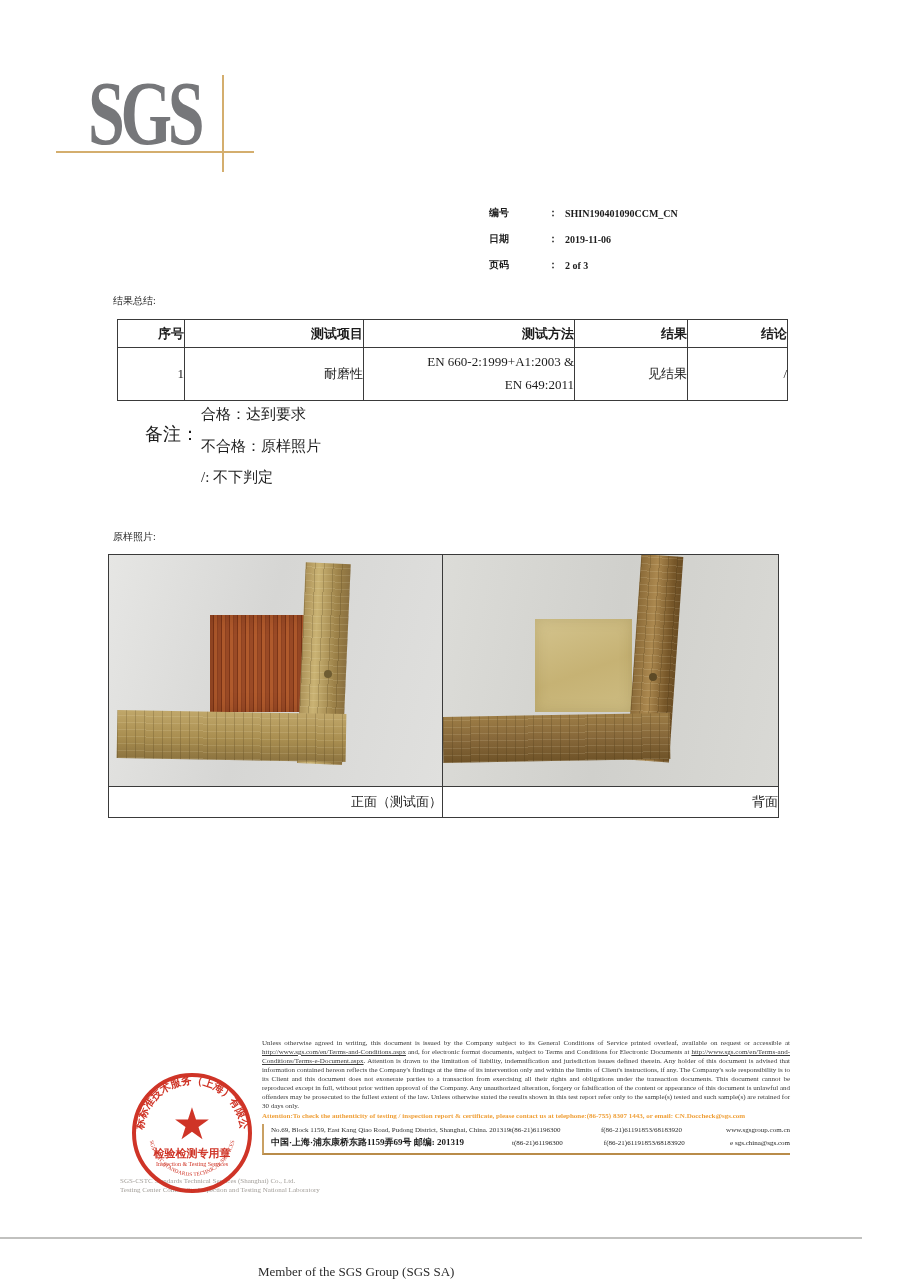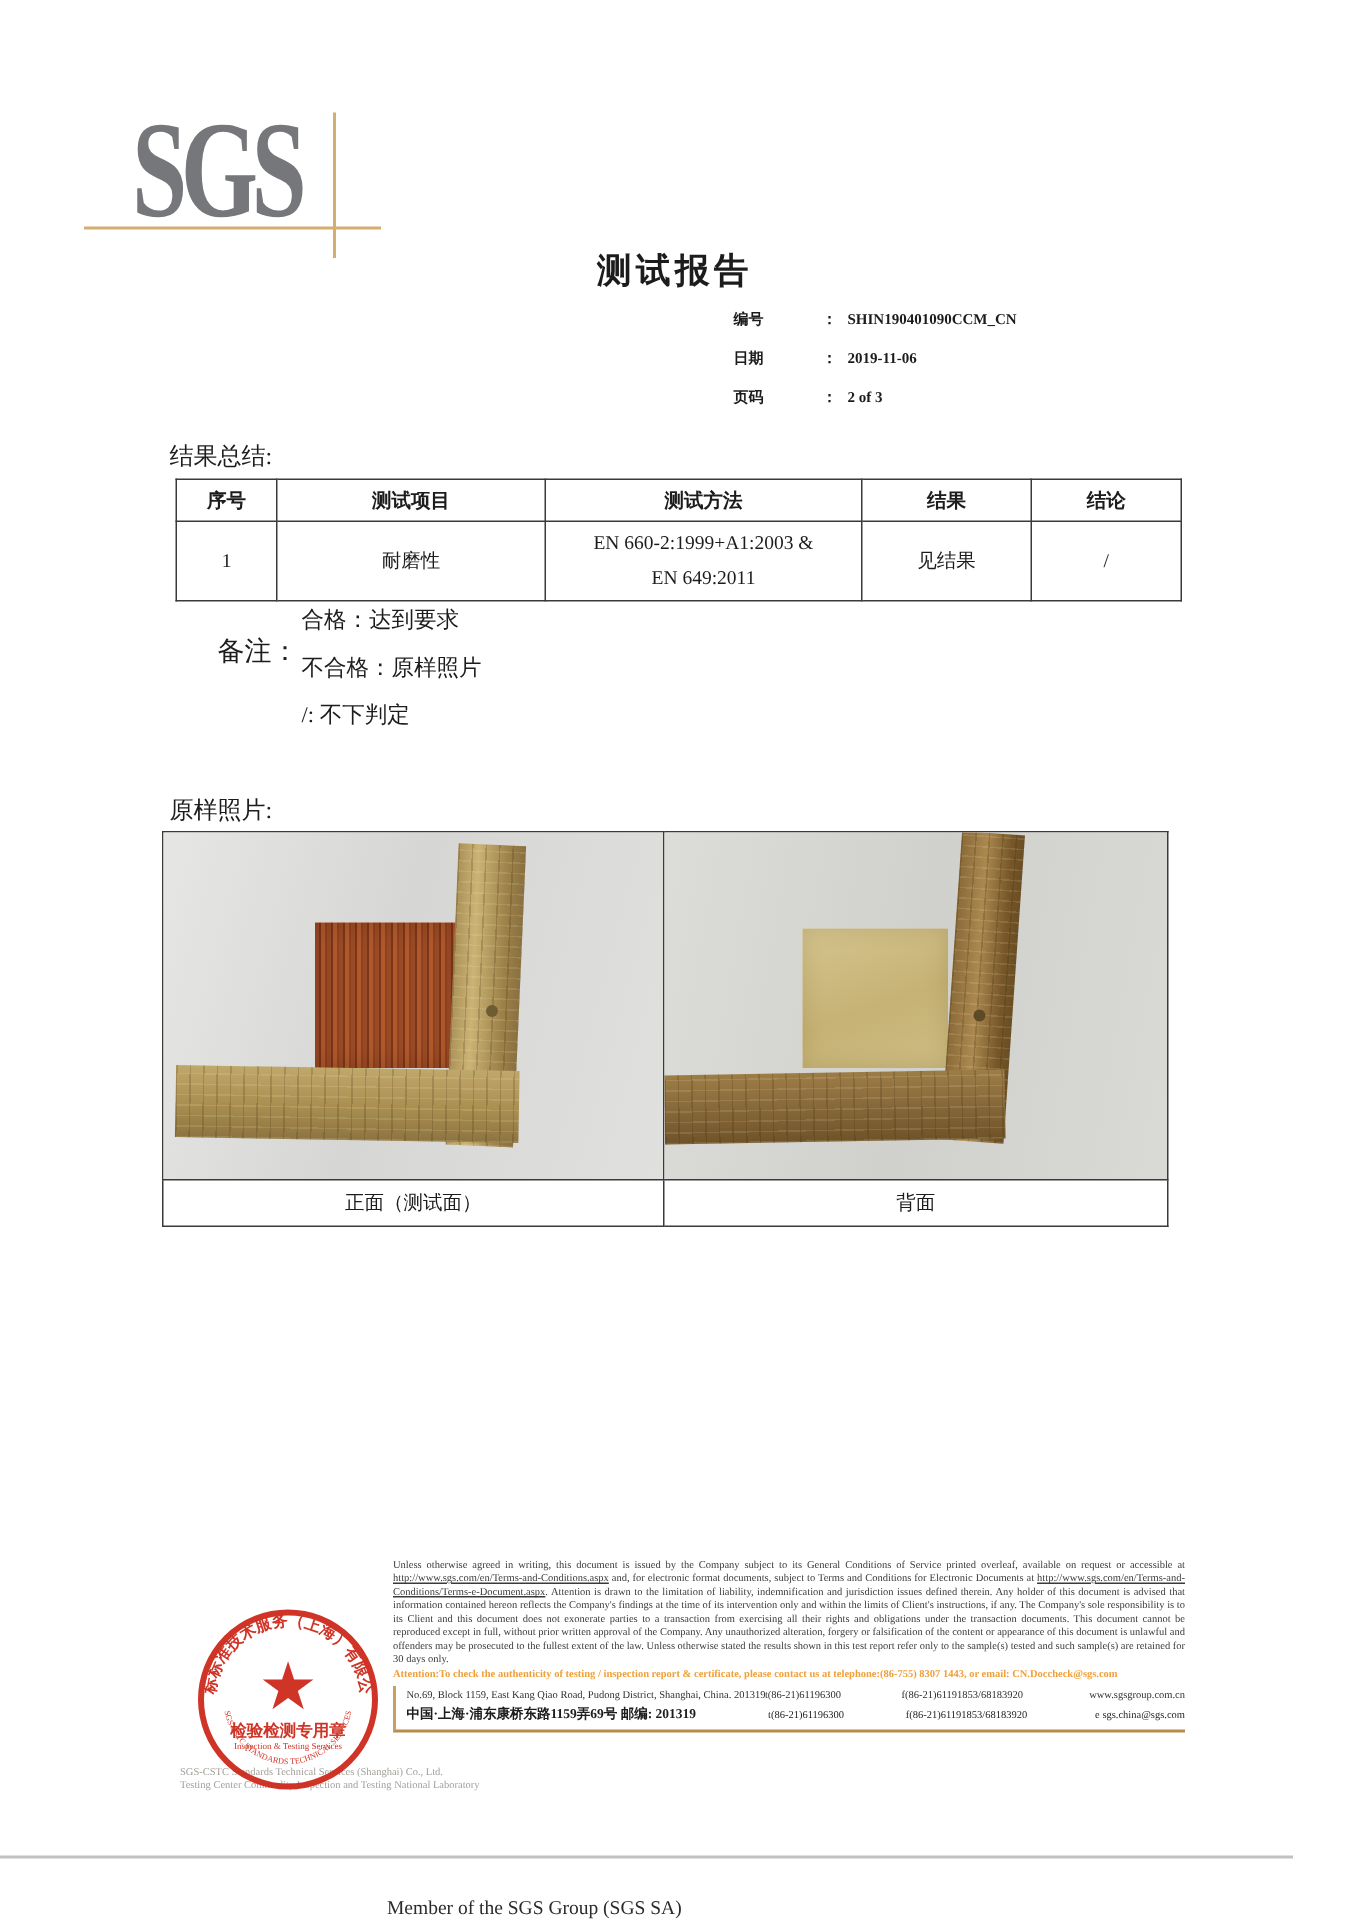--- a/index.html
+++ b/index.html
@@ -14,25 +14,25 @@
 
   
   .doc-title{position:absolute;left:340px;top:144px;width:220px;text-align:center;
              font-size:23px;font-weight:bold;letter-spacing:3px;}
   .hdr-fields{position:absolute;left:489px;top:179px;}
   .hdr-row{height:26px;display:flex;align-items:center;font-size:10px;font-weight:bold;}
   .hdr-label{width:52px;}
   .hdr-colon{width:24px;text-align:center;}
 
   
-  .sec-heading{position:absolute;font-size:16px;}
+  .sec-heading{position:absolute;font-size:10px;}
 
   
   table.grid{position:absolute;border-collapse:collapse;table-layout:fixed;}
-  table.grid th,table.grid td{border:1.5px solid #3a3a3a;text-align:center;vertical-align:middle;
+  table.grid th,table.grid td{border:1.5px solid #3a3a3a;text-align:right;vertical-align:middle;
                               font-size:13px;padding:0;}
   table.results{left:117px;top:298px;width:670px;}
   table.results th{height:27px;font-weight:bold;}
   table.results td{height:52px;}
   .method-cell{white-space:pre-line;line-height:1.75;}
 
   
   .remarks-label{position:absolute;left:145px;top:401px;font-size:18px;}
   .remarks-items{position:absolute;left:201px;top:378px;font-size:15px;line-height:31.5px;}
 
@@ -90,21 +90,20 @@
 </style>
 </head>
 <body>
 
 <div class="page">
 
   <div class="logo-text">SGS</div>
   <div class="logo-hline"></div>
   <div class="logo-vline"></div>
 
-  <div class="doc-title">测试报告</div>
 
   <div class="hdr-fields">
     <div class="hdr-row">
       <span class="hdr-label">编号</span>
       <span class="hdr-colon">：</span>
       <span class="hdr-value">SHIN190401090CCM_CN</span>
     </div>
     <div class="hdr-row">
       <span class="hdr-label">日期</span>
       <span class="hdr-colon">：</span>

